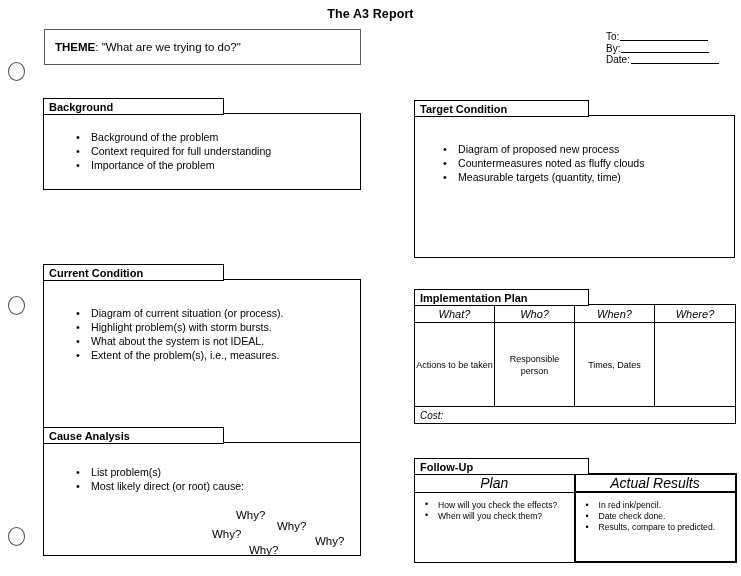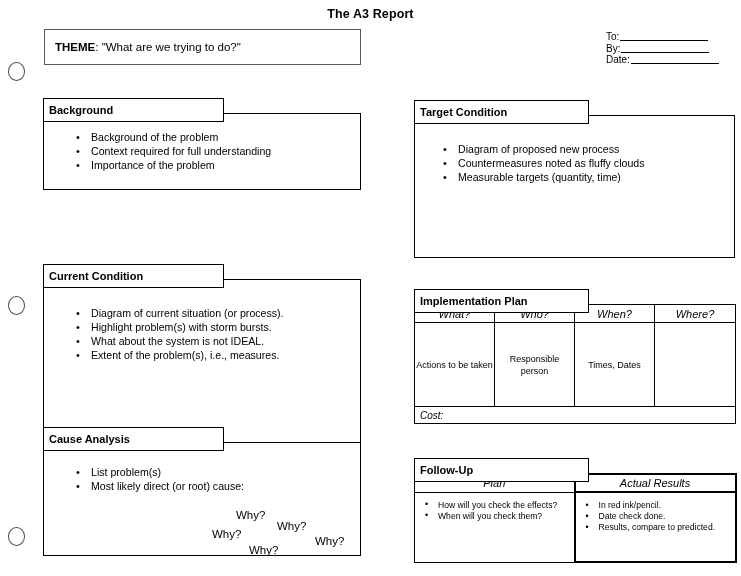--- a/index.html
+++ b/index.html
@@ -86,21 +86,21 @@
 
   
   .panel {
     position: absolute;
     box-sizing: border-box;
   }
   .panel-tab {
     position: absolute;
     left: 0;
     top: 0;
-    height: 24px;
+    height: 17px;
     border: 1.3px solid #000;
     box-sizing: border-box;
     background: #ffffff;
     z-index: 3;
     display: flex;
     align-items: center;
     padding-left: 5px;
     font-size: 11px;
     font-weight: bold;
     white-space: nowrap;
@@ -191,21 +191,21 @@
     background: #ffffff;
   }
   .futbl td {
     border: 1.1px solid #000;
     box-sizing: border-box;
     vertical-align: top;
     padding: 0;
   }
   .futbl td.fu-hdr {
     font-style: italic;
-    font-size: 11px;
+    font-size: 14px;
     text-align: center;
     vertical-align: middle;
     height: 18px;
   }
   .futbl td.fu-body { height: 70px; }
   .futbl td.thickcol {
     border: 2.1px solid #000;
   }
   .fu-inner {
     padding: 7px 4px 0 10px;

